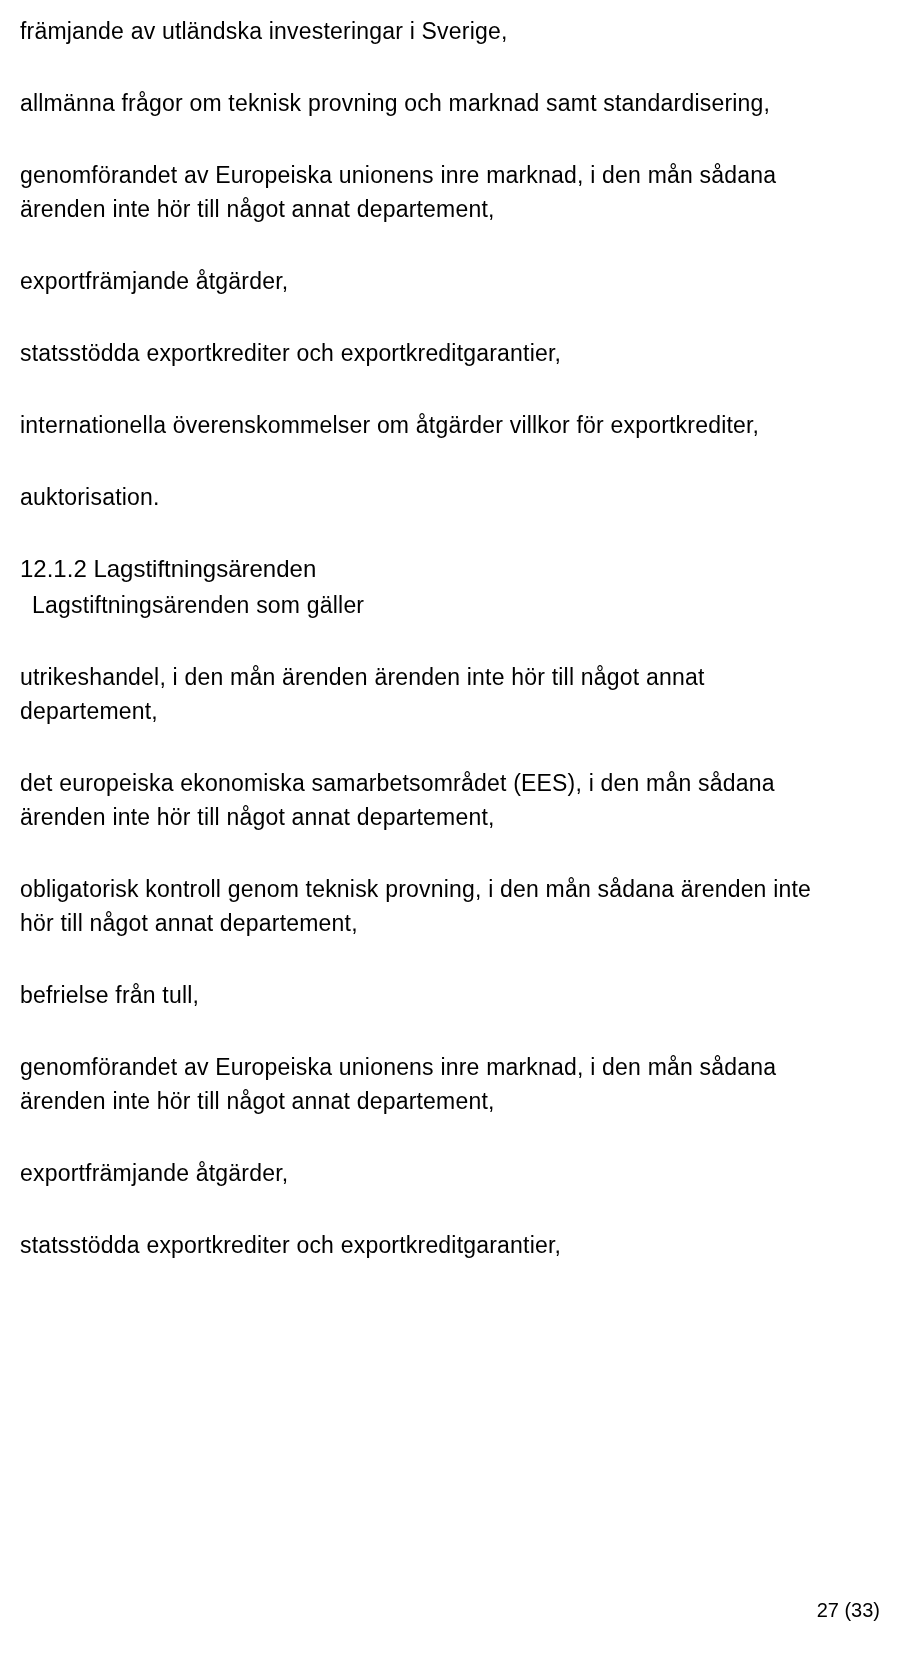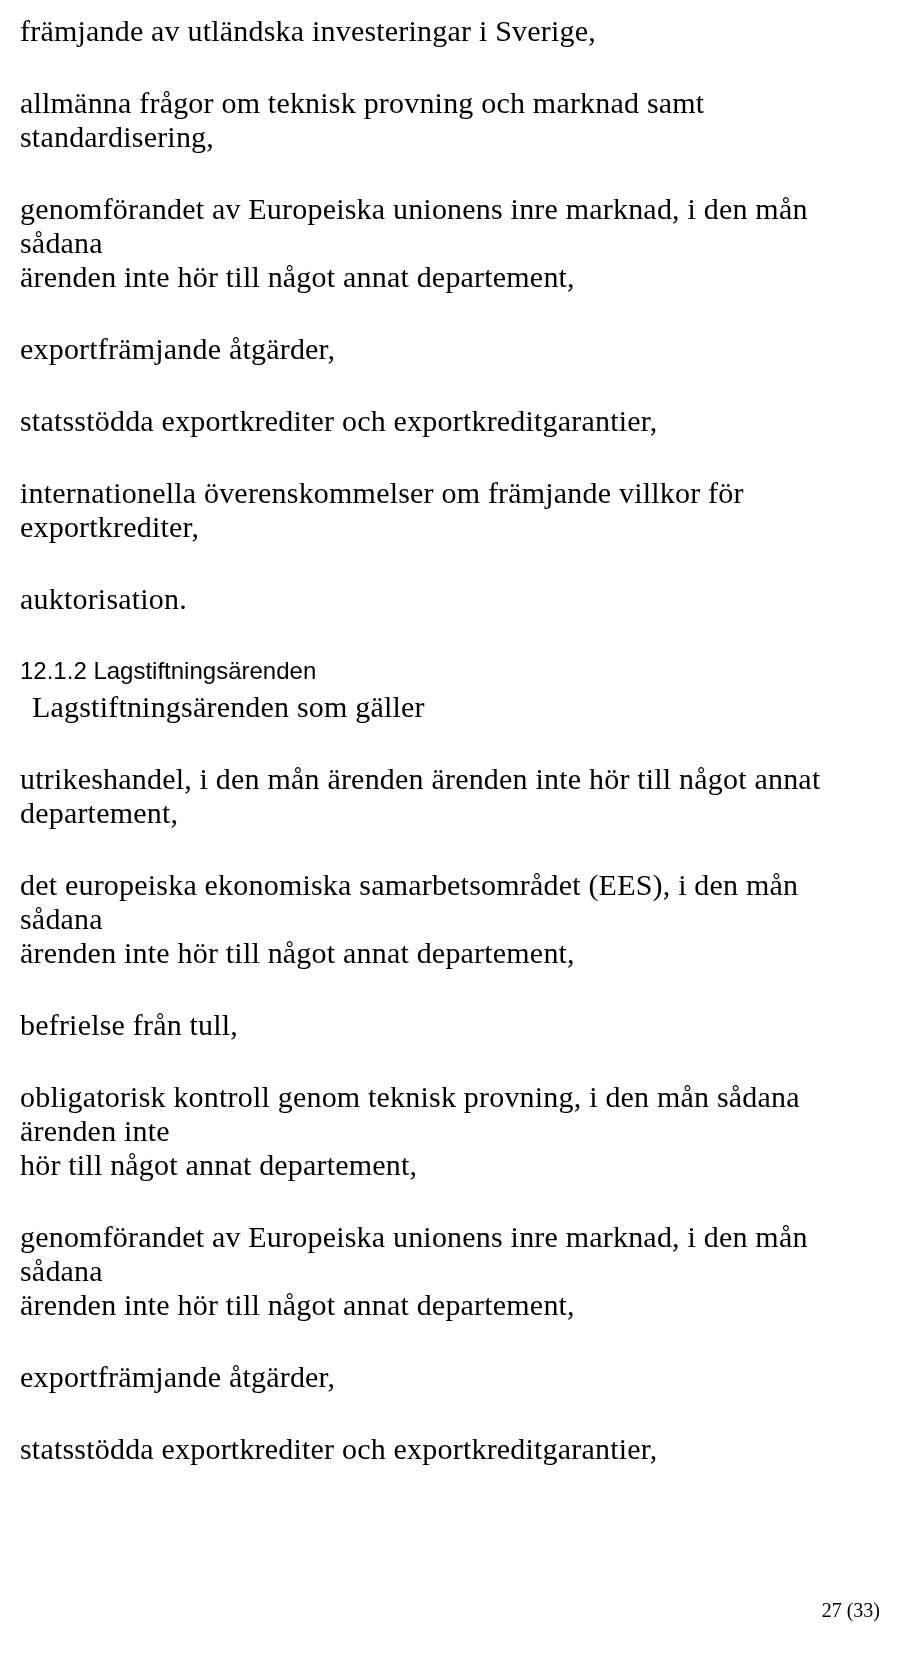--- a/index.html
+++ b/index.html
@@ -12,22 +12,22 @@
     width: 908px;
     height: 1662px;
     background: #ffffff;
     color: #000000;
     box-sizing: border-box;
     padding: 14px 28px 0 20px;
     overflow: hidden;
     font-family: "Liberation Serif", serif;
   }
   .para {
-    font-family: Liberation Serif, serif;
-    font-size: 30px;
+    font-family: Liberation Sans, sans-serif;
+    font-size: 23px;
     line-height: 34px;
     margin: 0 0 38px 0;
     white-space: pre-line;
     letter-spacing: 0.2px;
   }
   .section-heading {
     font-family: "Liberation Sans", sans-serif;
     font-size: 24px;
     line-height: 30px;
     font-weight: 400;
@@ -35,51 +35,51 @@
     white-space: pre-line;
   }
   .intro {
     margin-top: 0;
     margin-left: 12px;
   }
   .page-number {
     position: absolute;
     top: 1598px;
     right: 28px;
-    font-family: Liberation Serif, serif;
+    font-family: Liberation Sans, sans-serif;
     font-size: 20px;
     line-height: 24px;
     color: #000000;
   }
 </style>
 </head>
 <body>
 
 <div class="page">
 
   <p class="para">främjande av utländska investeringar i Sverige,</p>
   <p class="para">allmänna frågor om teknisk provning och marknad samt standardisering,</p>
   <p class="para">genomförandet av Europeiska unionens inre marknad, i den mån sådana
 ärenden inte hör till något annat departement,</p>
   <p class="para">exportfrämjande åtgärder,</p>
   <p class="para">statsstödda exportkrediter och exportkreditgarantier,</p>
-  <p class="para">internationella överenskommelser om främjande villkor för exportkrediter,</p>
+  <p class="para">internationella överenskommelser om åtgärder villkor för exportkrediter,</p>
   <p class="para">auktorisation.</p>
 
   <h2 class="section-heading">12.1.2 Lagstiftningsärenden</h2>
 
   <p class="para intro">Lagstiftningsärenden som gäller</p>
 
   <p class="para">utrikeshandel, i den mån ärenden ärenden inte hör till något annat
 departement,</p>
   <p class="para">det europeiska ekonomiska samarbetsområdet (EES), i den mån sådana
 ärenden inte hör till något annat departement,</p>
-  <p class="para">befrielse från tull,</p>
   <p class="para">obligatorisk kontroll genom teknisk provning, i den mån sådana ärenden inte
 hör till något annat departement,</p>
+  <p class="para">befrielse från tull,</p>
   <p class="para">genomförandet av Europeiska unionens inre marknad, i den mån sådana
 ärenden inte hör till något annat departement,</p>
   <p class="para">exportfrämjande åtgärder,</p>
   <p class="para">statsstödda exportkrediter och exportkreditgarantier,</p>
 
   <div class="page-number">27 (33)</div>
 
 </div>
 
 </body></html>

